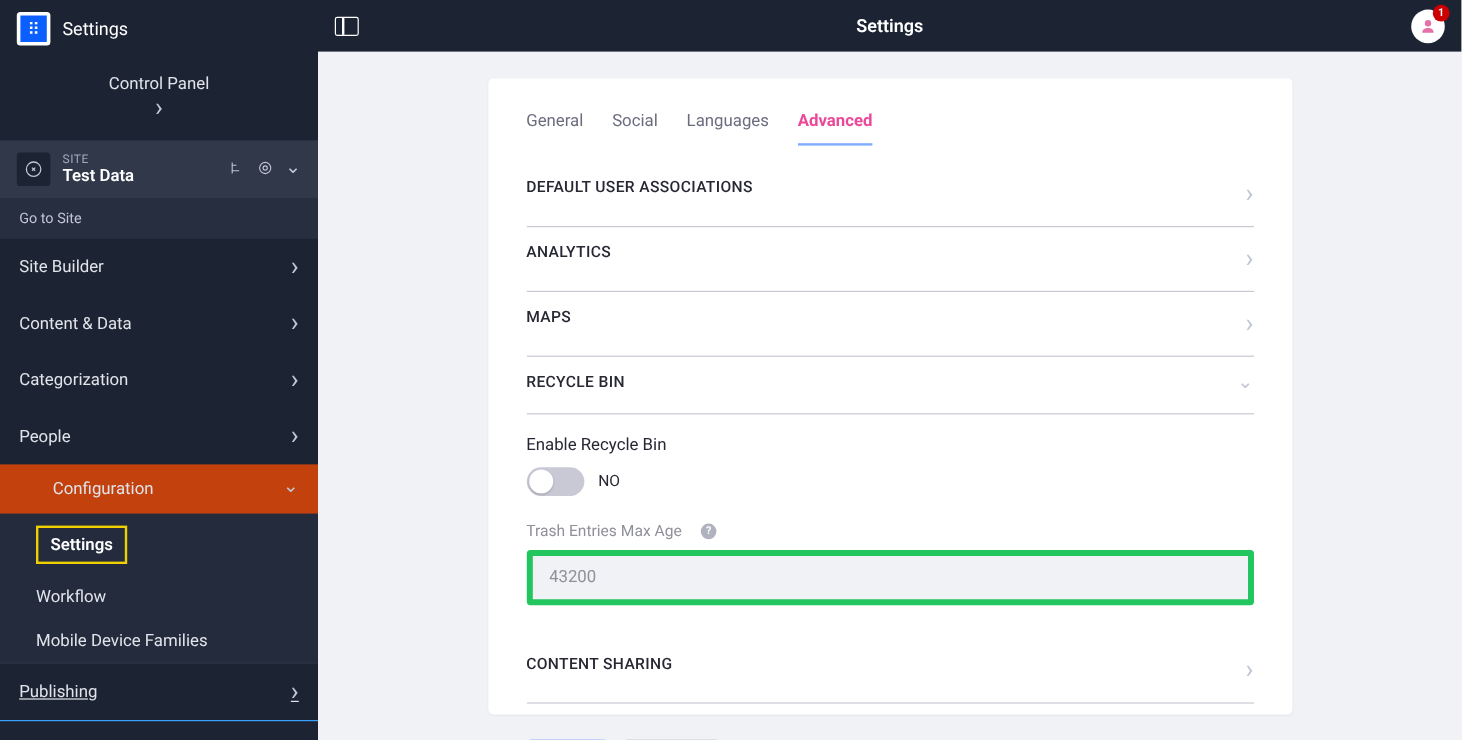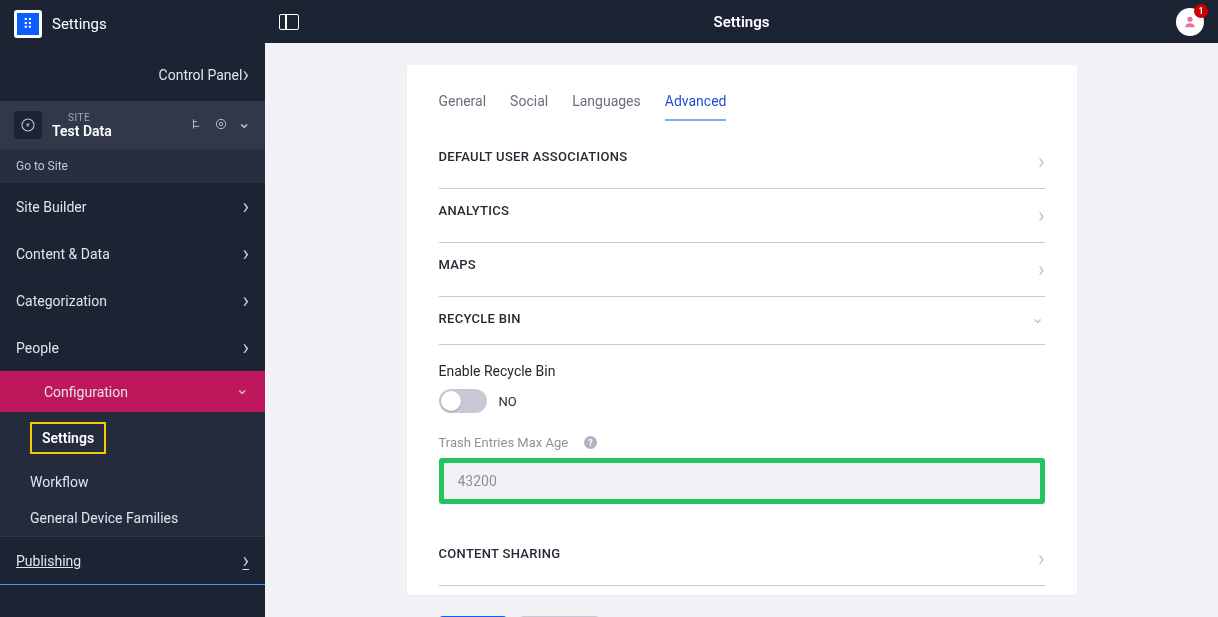--- a/index.html
+++ b/index.html
@@ -1,25 +1,25 @@
 <!DOCTYPE html>
 <html><head>
 <meta charset="utf-8">
 <style>
 * { margin: 0; padding: 0; box-sizing: border-box; font-family: -apple-system, BlinkMacSystemFont, "Segoe UI", Roboto, sans-serif; }
 body { width: 1218px; height: 617px; background: #f1f2f5; overflow: hidden; display: flex; }
 .sidebar { width: 265px; background: #1c2434; color: #c0c6d2; display: flex; flex-direction: column; }
 .brand { display: flex; align-items: center; padding: 10px 14px; background: #1c2434; }
 .brand-logo { width: 28px; height: 28px; background: #0b5fff; border: 3px solid #fff; border-radius: 3px; display: flex; align-items: center; justify-content: center; margin-right: 10px; color:#fff; font-size:14px;}
 .brand-text { color: #fff; font-size: 15px; }
-.panel-row { display: flex; align-items: center; justify-content: flex-end; padding: 14px 16px; cursor: pointer; font-size: 14px; color:#e1e4ea; }
+.panel-row { display: flex; align-items: center; justify-content: space-between; padding: 14px 16px; cursor: pointer; font-size: 14px; color:#e1e4ea;flex-direction:column; }
 .site-block { padding: 10px 14px; background: #30384a; display: flex; align-items: center; }
 .site-icon { width: 28px; height: 28px; background: #1c2434; border-radius: 3px; display: flex; align-items:center; justify-content:center; margin-right: 10px; }
 .site-meta { flex: 1; }
-.site-label-top { font-size: 10px; color: #a0a8ba; letter-spacing: .5px; margin-left: 16px; }
+.site-label-top { font-size: 10px; color: #a0a8ba; letter-spacing: .5px; }
 .site-name { font-size: 14px; color: #fff; font-weight: 600; }
 .site-right { display:flex; align-items:center; gap:10px; margin-left:auto; color:#c0c6d2; }
 .go-site { padding: 10px 16px; font-size: 12px; background:#272e40; cursor:pointer; }
 .nav-item { display: flex; align-items: center; justify-content: space-between; padding: 11px 16px; font-size: 14px; cursor: pointer; color:#e1e4ea;}
 .sub-items { background: #242b3d; }
 .sub-item { padding: 10px 16px 10px 30px; font-size: 14px; cursor: pointer; color:#e1e4ea; }
 .sub-item.active { }
 .sub-item .hl { border: 2px solid #f0d000; padding: 6px 10px; display: inline-block; font-weight: 600; color:#fff; }
 .publishing { border-top: 1px solid #2f3647; border-bottom: 1px solid #3aa0ff; text-decoration: underline; }
 .chev-right::before { content: "›"; font-size:22px; color:#c0c6d2; }
@@ -29,21 +29,21 @@
 .panel-toggle { width: 20px; height: 16px; border: 1.5px solid #fff; border-radius: 2px; position: relative; cursor:pointer; }
 .panel-toggle::before { content:""; position:absolute; left:5px; top:0; bottom:0; width:1.5px; background:#fff; }
 .top-title { position:absolute; left:0; right:0; text-align:center; color:#fff; font-size:15px; font-weight:600; pointer-events:none;}
 .avatar { margin-left:auto; width: 28px; height: 28px; background: #fff; border-radius:50%; display:flex; align-items:center; justify-content:center; position:relative; cursor:pointer;}
 .avatar svg { fill: #e670a8; }
 .badge { position:absolute; top:-4px; right:-4px; background:#cc0000; color:#fff; font-size:9px; width:14px; height:14px; border-radius:50%; display:flex; align-items:center; justify-content:center; font-weight:600;}
 .content-wrap { flex:1; overflow:auto; padding: 22px 0; display:flex; justify-content:center; }
 .card { width: 670px; background: #fff; border-radius: 4px; padding: 28px 32px 32px; box-shadow: 0 1px 2px rgba(0,0,0,.04); }
 .tabs { display:flex; gap: 24px; border-bottom: 0; margin-bottom: 24px; }
 .tab { font-size: 14px; color: #6b6c7e; padding-bottom: 10px; cursor:pointer; }
-.tab.active { color: #1d4ed8; font-weight:400; border-bottom: 2px solid #80acff; }
+.tab.active { color: #ec4899; font-weight:700; border-bottom: 2px solid #80acff; }
 .section { border-bottom: 1px solid #c8c9d2; display:flex; align-items:flex-start; justify-content:space-between; padding: 14px 0; cursor:pointer; }
 .section-title { font-size: 13px; color: #272833; letter-spacing: .3px; font-weight:500; }
 .section.first { padding-top: 4px; }
 .form-block { padding: 18px 0 8px; }
 .field-label { font-size: 14px; color: #272833; margin-bottom: 10px; display:block; }
 .toggle-wrap { display:flex; align-items:center; gap:12px; }
 .toggle { width: 48px; height: 24px; background: #c8c9d4; border-radius: 24px; position:relative; cursor:pointer; }
 .toggle-knob { width:20px; height:20px; background:#fff; border-radius:50%; position:absolute; top:2px; left:2px; box-shadow:0 1px 2px rgba(0,0,0,.2);}
 .toggle-text { font-size: 13px; color:#272833; }
 .help-label { font-size: 13px; color: #8f9099; margin: 22px 0 8px; display:flex; align-items:center; gap:16px;}
@@ -111,32 +111,32 @@
   <div class="nav-item">
     <span>Categorization</span>
     <span class="chev-right"></span>
   </div>
   <div class="nav-item">
     <span>People</span>
     <span class="chev-right"></span>
   </div>
 
   <div class="sub-items">
-    <div class="nav-item" style="background:#be185d;padding-left:44px;">
+    <div class="nav-item" style="background:#c2410c;padding-left:44px;">
       <span>Configuration</span>
       <span class="chev-down"></span>
     </div>
     <div class="sub-item active">
       <span class="hl">Settings</span>
     </div>
     <div class="sub-item">
       <span>Workflow</span>
     </div>
     <div class="sub-item">
-      <span>General Device Families</span>
+      <span>Mobile Device Families</span>
     </div>
   </div>
 
   <div class="nav-item publishing">
     <span>Publishing</span>
     <span class="chev-right"></span>
   </div>
 </div>
 
 <div class="main">

